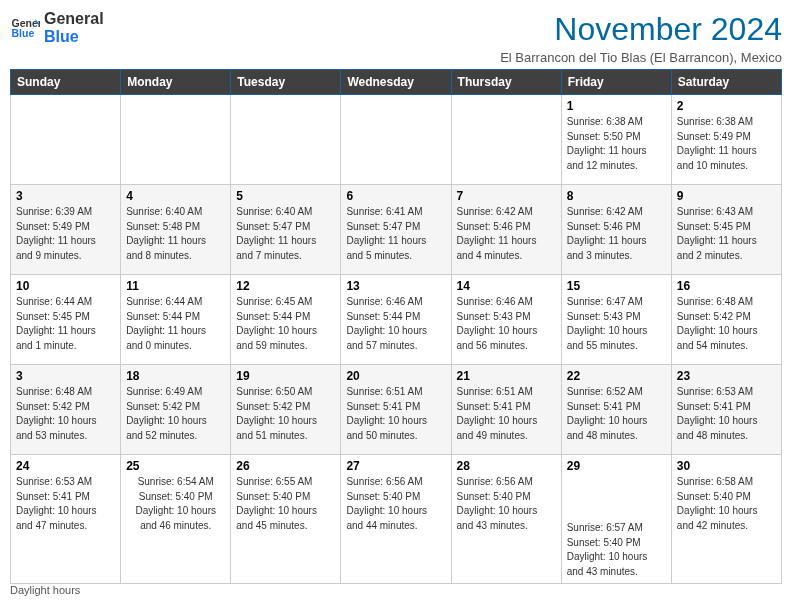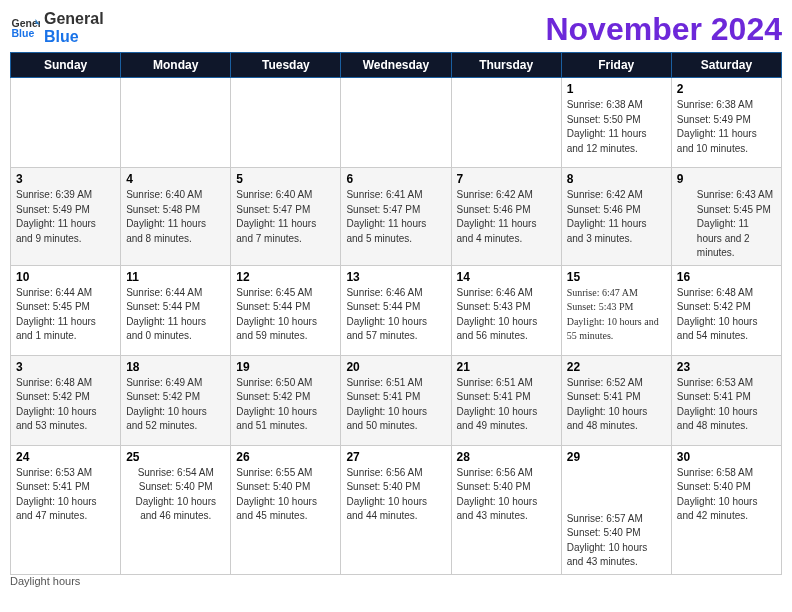--- a/index.html
+++ b/index.html
@@ -23,39 +23,39 @@
     }
     .logo-icon {
       width: 30px;
       height: 30px;
     }
     .title-area {
       text-align: right;
     }
     .main-title {
       font-size: 32px;
-      font-weight: bold;
-      color: #6d28d9;
+      font-weight: normal;
+      color: #0369a1;
       line-height: 1.2;
     }
     .subtitle {
       font-size: 13px;
       color: #555;
       margin-top: 2px;
     }
     .calendar-table {
       width: 100%;
       border-collapse: collapse;
       table-layout: fixed;
       font-size: 10.5px;
     }
     .calendar-table thead th {
-      background-color: #0f172a;
+      background-color: #404040;
       color: #fff;
-      text-align: center;
+      text-align: left;
       padding: 5px 6px;
       font-size: 12px;
       font-weight: bold;
       border: 1px solid #1a5fa0;
     }
     .calendar-table tbody td {
       border: 1px solid #ccc;
       vertical-align: top;
       padding: 4px 5px;
       height: 90px;
@@ -94,20 +94,21 @@
       <text x="2" y="32" font-size="14" font-weight="bold" fill="#1a73e8">Blue</text>
       <polygon points="34,8 40,16 34,14" fill="#2979c0"></polygon>
     </svg>
     <div>
       <div style="font-size:16px;font-weight:bold;color:#333;line-height:1.1;">General</div>
       <div style="font-size:16px;font-weight:bold;color:#1a73e8;line-height:1.1;">Blue</div>
     </div>
   </div>
   <div class="title-area">
     <div class="main-title">November 2024</div>
+    <div class="subtitle">El Barrancon del Tio Blas (El Barrancon), Mexico</div>
   </div>
 </div>
 
 <table class="calendar-table">
   <thead>
     <tr id="col-headers">
     <th>Sunday</th>
         <th>Monday</th>
         <th>Tuesday</th>
         <th>Wednesday</th>
@@ -168,21 +169,21 @@
 Daylight: 11 hours and 4 minutes.</div>
         </td>
         <td>
           <span class="day-num">8</span>
           <div class="day-info" style="white-space: pre-line;">Sunrise: 6:42 AM
 Sunset: 5:46 PM
 Daylight: 11 hours and 3 minutes.</div>
         </td>
         <td>
           <span class="day-num">9</span>
-          <div class="day-info" style="white-space: pre-line; margin-left: 20px;">Sunrise: 6:43 AM
+          <div class="day-info" style="white-space: pre-line;">Sunrise: 6:43 AM
 Sunset: 5:45 PM
 Daylight: 11 hours and 2 minutes.</div>
         </td>
       </tr>
       <tr>
         <td>
           <span class="day-num">10</span>
           <div class="day-info" style="white-space: pre-line;">Sunrise: 6:44 AM
 Sunset: 5:45 PM
 Daylight: 11 hours and 1 minute.</div>
@@ -206,21 +207,21 @@
 Daylight: 10 hours and 57 minutes.</div>
         </td>
         <td>
           <span class="day-num">14</span>
           <div class="day-info" style="white-space: pre-line;">Sunrise: 6:46 AM
 Sunset: 5:43 PM
 Daylight: 10 hours and 56 minutes.</div>
         </td>
         <td>
           <span class="day-num">15</span>
-          <div class="day-info" style="white-space: pre-line; font-family: Liberation Serif, serif;">Sunrise: 6:47 AM
+          <div class="day-info" style="white-space: pre-line;">Sunrise: 6:47 AM
 Sunset: 5:43 PM
 Daylight: 10 hours and 55 minutes.</div>
         </td>
         <td>
           <span class="day-num">16</span>
           <div class="day-info" style="white-space: pre-line;">Sunrise: 6:48 AM
 Sunset: 5:42 PM
 Daylight: 10 hours and 54 minutes.</div>
         </td>
       </tr>

